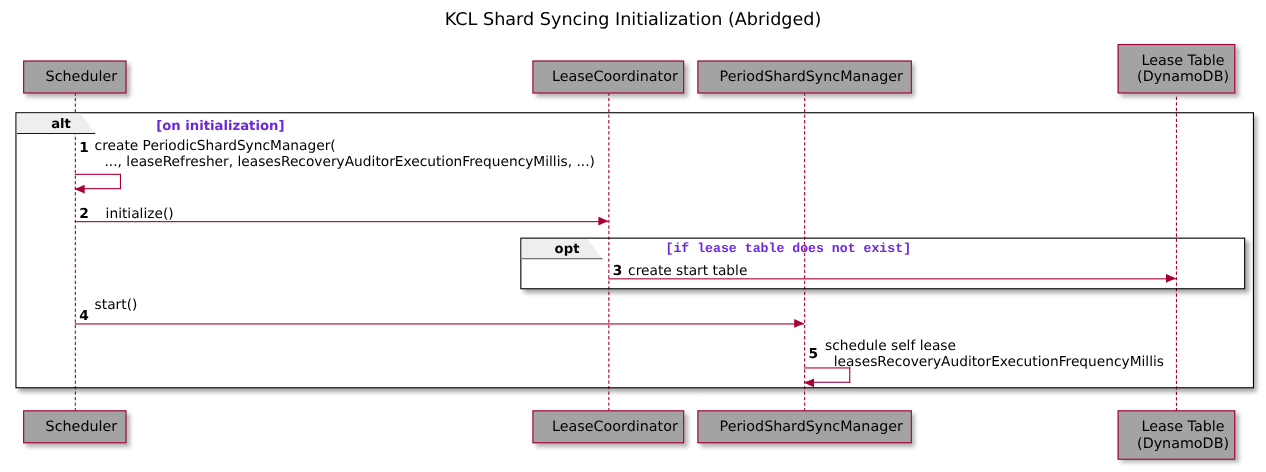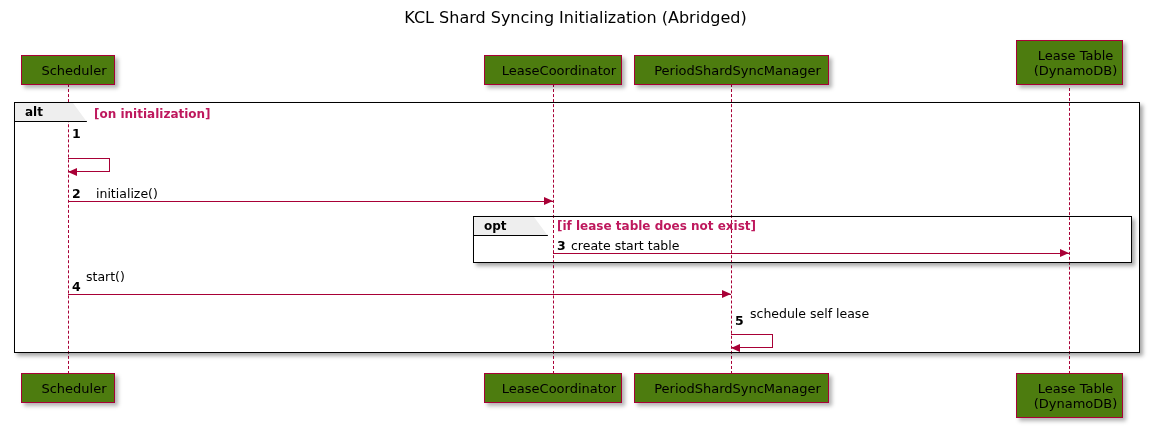--- a/index.html
+++ b/index.html
@@ -29,21 +29,21 @@
     width: 1151px;
     text-align: center;
     font-size: 16px;
     color: #000000;
     white-space: nowrap;
   }
 
   
   .participant {
     position: absolute;
-    background: #4d7c0f;
+    background: #a3a3a3;
     border: 1.5px solid #A80036;
     box-sizing: border-box;
     box-shadow: 3px 3px 4px rgba(0,0,0,0.30);
     display: flex;
     align-items: center;
     justify-content: center;
     flex-direction: column;
     font-size: 13px;
     color: #000000;
     line-height: 15px;
@@ -75,27 +75,29 @@
     border-right: 1.5px solid #000000;
     border-bottom: 1.5px solid #000000;
     box-sizing: border-box;
     font-size: 12px;
     font-weight: bold;
     color: #000000;
     display: flex;
     align-items: center;
     padding-left: 10px;
     clip-path: polygon(0 0, calc(100% - 14px) 0, 100% 100%, 0 100%);
+    justify-content: center;
   }
   .frame-cond {
     position: absolute;
     font-size: 12px;
     font-weight: bold;
-    color: #be185d;
-    white-space: nowrap;
+    color: #6d28d9;
+    white-space: nowrap;
+    margin-left: 48px;
   }
 
   
   .msg-line {
     position: absolute;
     height: 0;
     border-top: 1.2px solid #A80036;
   }
   .arrow-right {
     position: absolute;
@@ -149,25 +151,27 @@
   <div class="frame" style="left:14px; top:102px; width:1126px; height:251px;"></div>
   <div class="frame-tab" style="left:15px; top:103px; width:72px;">
     <span>alt</span>
   </div>
   <div class="frame-cond" style="left:94px; top:107px;">[on initialization]</div>
 
   <div class="frame" style="left:473px; top:216px; width:659px; height:47px;"></div>
   <div class="frame-tab" style="left:474px; top:217px; width:74px;">
     <span>opt</span>
   </div>
-  <div class="frame-cond" style="left:557px; top:219px;">[if lease table does not exist]</div>
+  <div class="frame-cond" style="left:557px; top:219px;font-family:Liberation Mono, monospace;">[if lease table does not exist]</div>
 
   <div class="msg-label" style="left:72px; top:126px;">
     <span class="msg-num">1</span>
   </div>
+  <div class="msg-label" style="left:86px; top:124px;">create PeriodicShardSyncManager(</div>
+  <div class="msg-label" style="left:95px; top:139px;">..., leaseRefresher, leasesRecoveryAuditorExecutionFrequencyMillis, ...)</div>
   <div class="selfloop" style="left:68px; top:158px; width:42px; height:14px;"></div>
   <div class="arrow-left" style="left:68px; top:167.5px;"></div>
 
   <div class="msg-label" style="left:72px; top:186px;">
     <span class="msg-num">2</span>
   </div>
   <div class="msg-label" style="left:96px; top:186px;">initialize()</div>
   <div class="msg-line" style="left:68px; top:201px; width:485px;"></div>
   <div class="arrow-right" style="left:544px; top:196.5px;"></div>
 
@@ -182,20 +186,21 @@
     <span class="msg-num">4</span>
   </div>
   <div class="msg-label" style="left:86px; top:269px;">start()</div>
   <div class="msg-line" style="left:68px; top:294px; width:663px;"></div>
   <div class="arrow-right" style="left:722px; top:289.5px;"></div>
 
   <div class="msg-label" style="left:735px; top:313px;">
     <span class="msg-num">5</span>
   </div>
   <div class="msg-label" style="left:750px; top:306px;">schedule self lease</div>
+  <div class="msg-label" style="left:758px; top:321px;">leasesRecoveryAuditorExecutionFrequencyMillis</div>
   <div class="selfloop" style="left:731px; top:334px; width:42px; height:14px;"></div>
   <div class="arrow-left" style="left:731px; top:343.5px;"></div>
 
   <div class="participant" style="left:21px; top:55px; width:94px; height:30px;">
     <span>Scheduler</span>
   </div>
 
   <div class="participant" style="left:484px; top:55px; width:138px; height:30px;">
     <span>LeaseCoordinator</span>
   </div>

